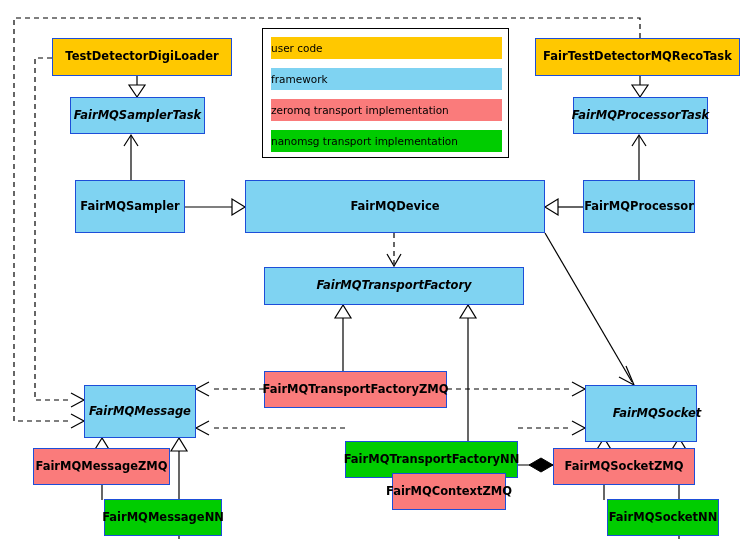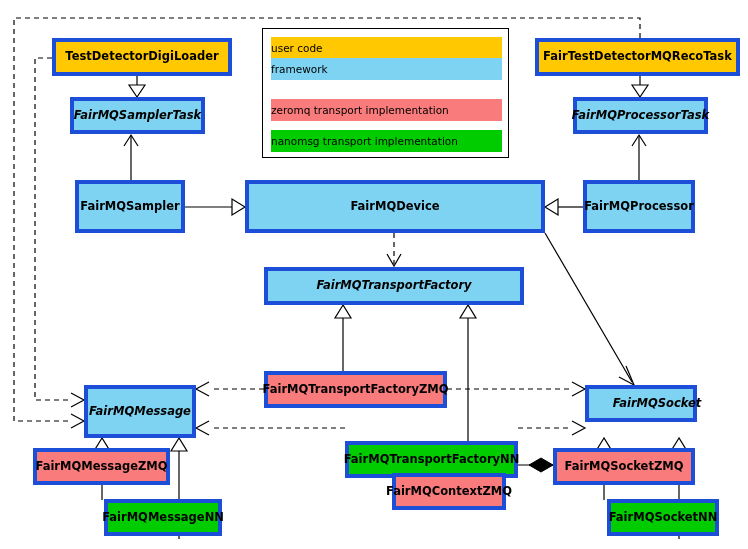--- a/index.html
+++ b/index.html
@@ -9,21 +9,21 @@
     font-family:"DejaVu Sans","Liberation Sans",sans-serif;
     position:relative;
     overflow:hidden;
   }
   #canvas{position:absolute;left:0;top:0;width:748px;height:549px;}
   #svg-layer{position:absolute;left:0;top:0;width:748px;height:549px;}
 
   .node{
     position:absolute;
     box-sizing:border-box;
-    border:4px solid #1d4ed8;
+    border:1px solid #1d4ed8;
     display:flex;align-items:center;justify-content:center;
     text-align:center;
     font-size:11.5px;
     font-weight:bold;
     color:#000000;
     line-height:1.15;
     z-index:3;
   }
   .node.abstract{font-style:italic;}
   .c-user{background:#FFC800;}
@@ -39,21 +39,21 @@
     box-sizing:border-box;
     z-index:5;
   }
   .legend-row{
     position:absolute;
     left:8px;width:231px;height:22px;
     display:flex;align-items:center;justify-content:flex-start;
     font-size:10.5px;font-weight:normal;color:#000000;
   }
   #legend-row-0{top:8px;}
-  #legend-row-1{top:29px;}
+  #legend-row-1{top:39px;}
   #legend-row-2{top:70px;}
   #legend-row-3{top:101px;}
 </style>
 </head>
 <body>
 
 <div id="canvas">
 
   <svg id="svg-layer" viewBox="0 0 748 549" xmlns="http://www.w3.org/2000/svg">
 
@@ -212,21 +212,21 @@
   </div>
 
   <div class="node c-nn" id="node-FairMQTransportFactoryNN" style="left:345px;top:441px;width:173px;height:37px;">
     <span>FairMQTransportFactoryNN</span>
   </div>
 
   <div class="node c-framework abstract" id="node-FairMQMessage" style="left:84px;top:385px;width:112px;height:53px;">
     <span>FairMQMessage</span>
   </div>
 
-  <div class="node c-framework abstract" id="node-FairMQSocket" style="left:585px;top:385px;width:112px;height:37px;padding-left:32px;">
+  <div class="node c-framework abstract" id="node-FairMQSocket" style="left:585px;top:385px;width:112px;height:57px;padding-left:32px;">
     <span>FairMQSocket</span>
   </div>
 
   <div class="node c-zmq" id="node-FairMQMessageZMQ" style="left:33px;top:448px;width:137px;height:37px;top:448px;">
     <span>FairMQMessageZMQ</span>
   </div>
 
   <div class="node c-nn" id="node-FairMQMessageNN" style="left:104px;top:499px;width:118px;height:37px;">
     <span>FairMQMessageNN</span>
   </div>

